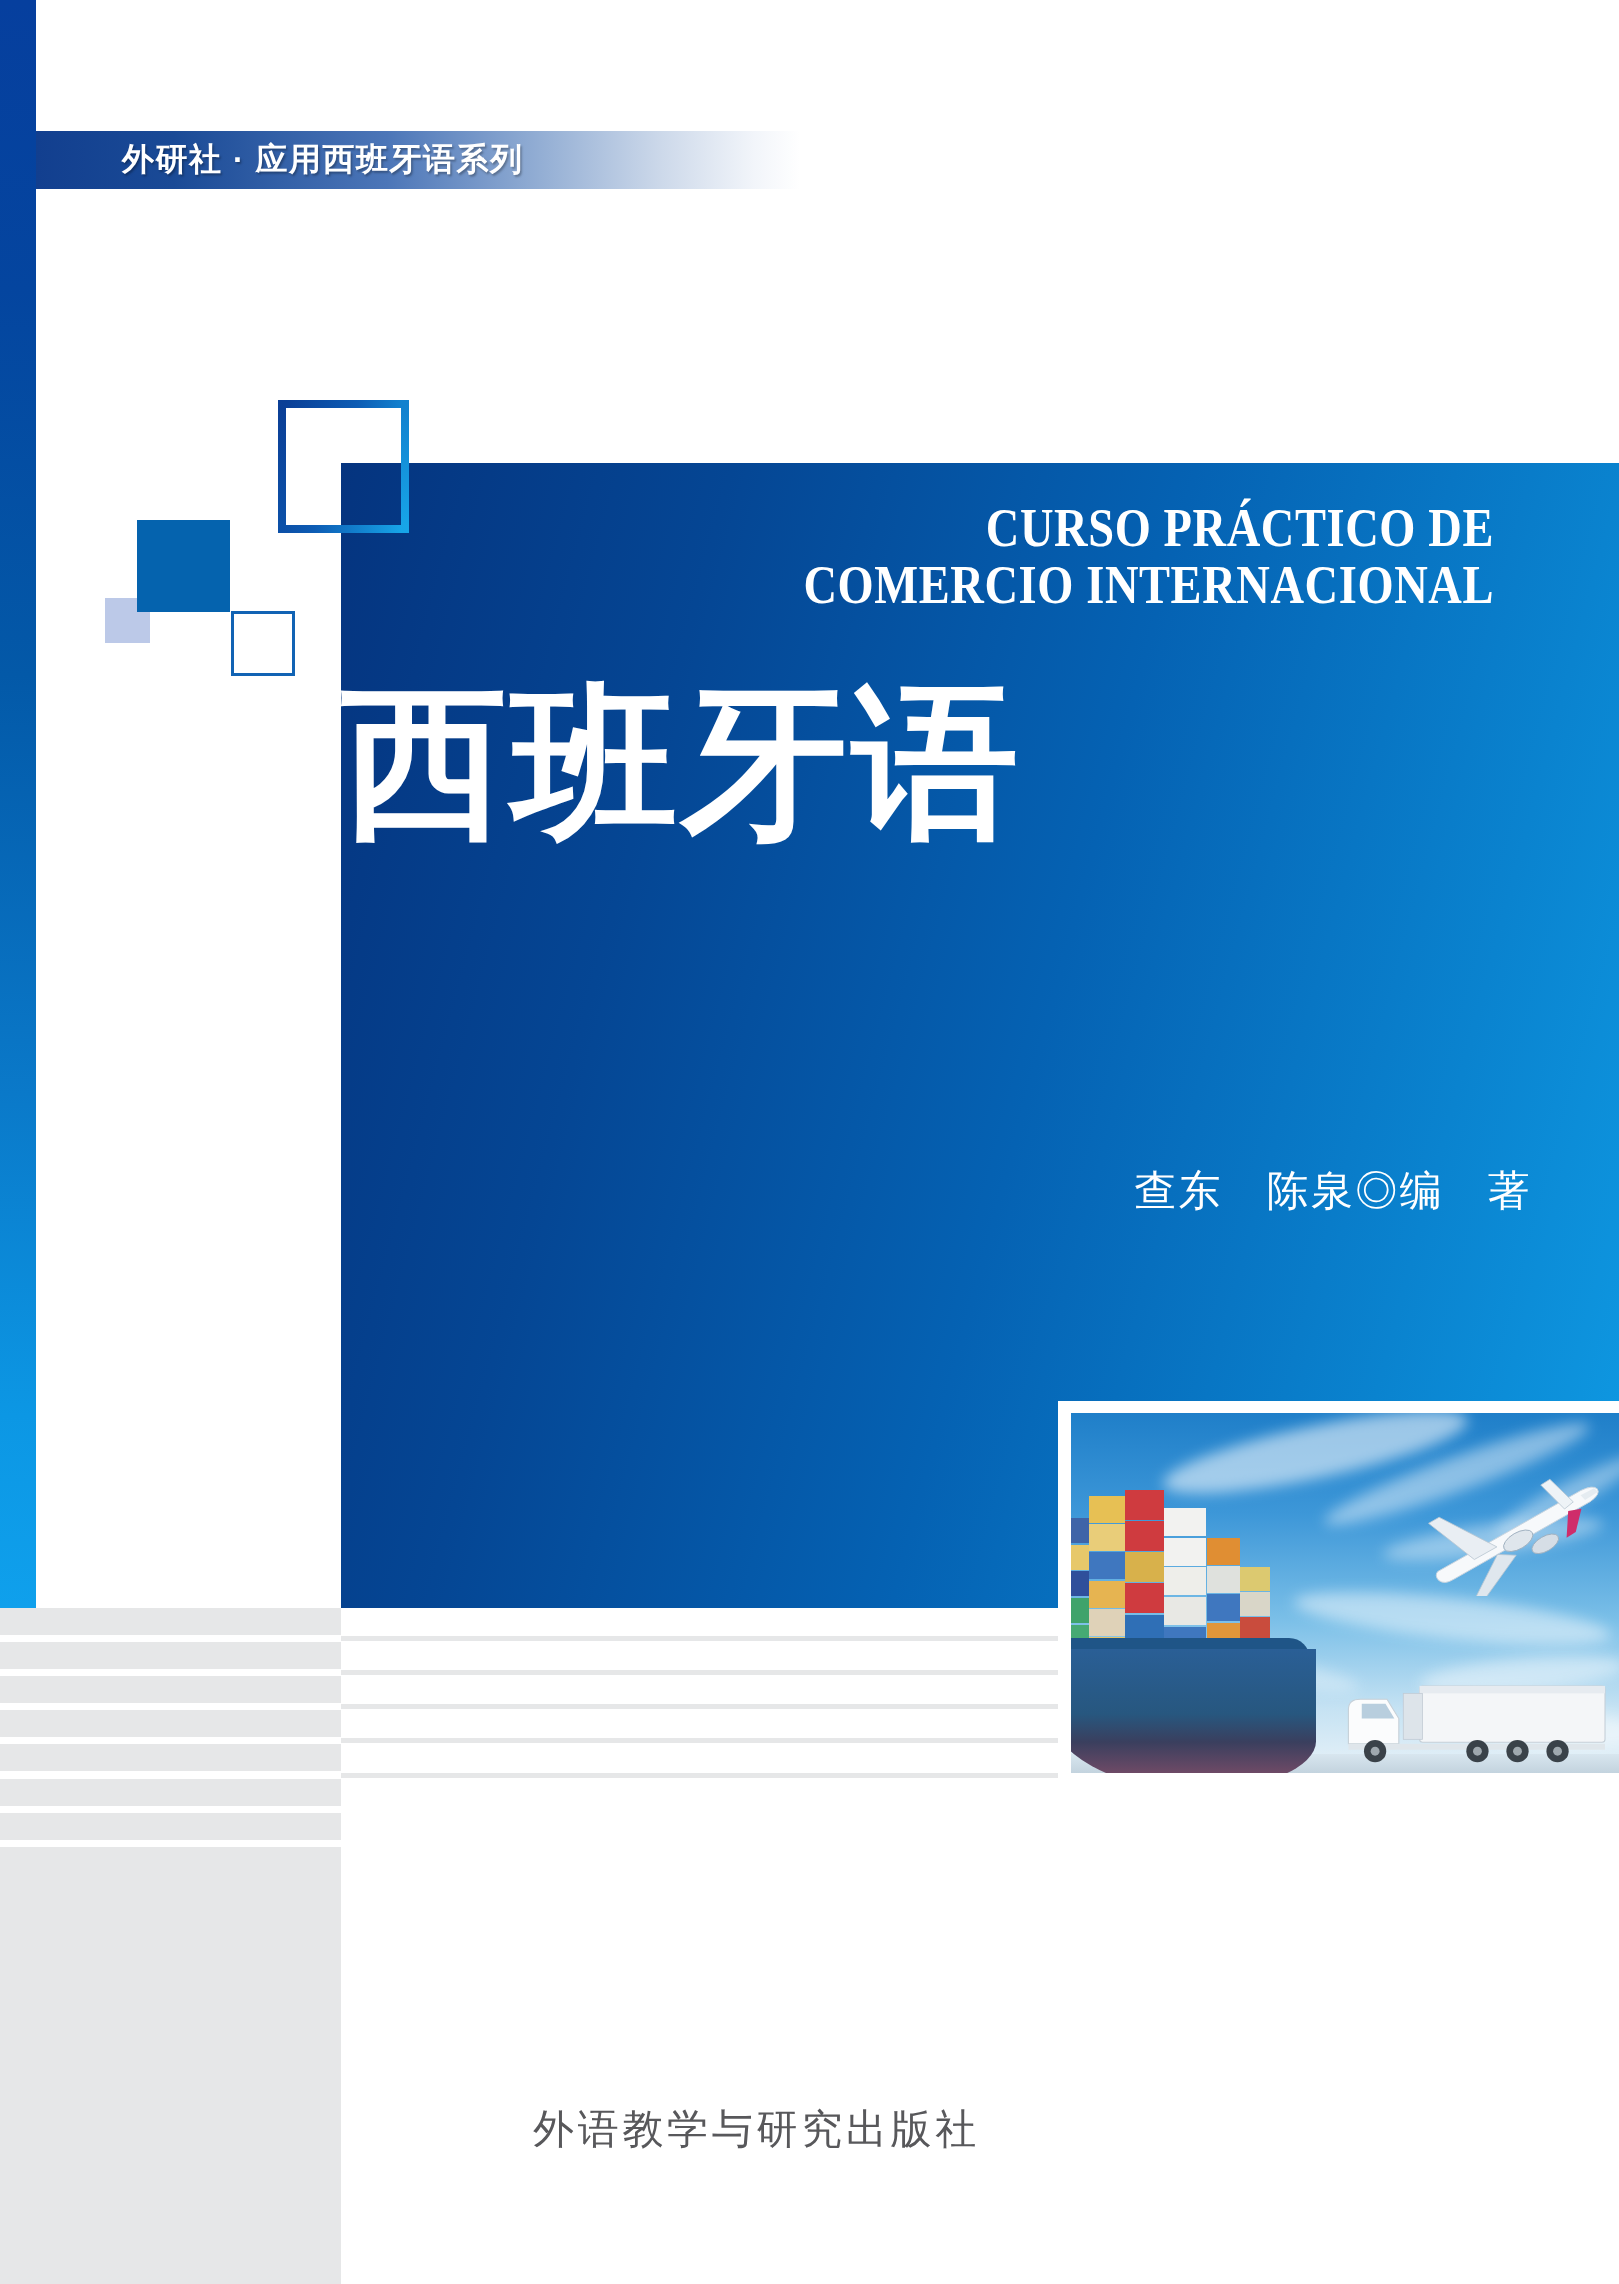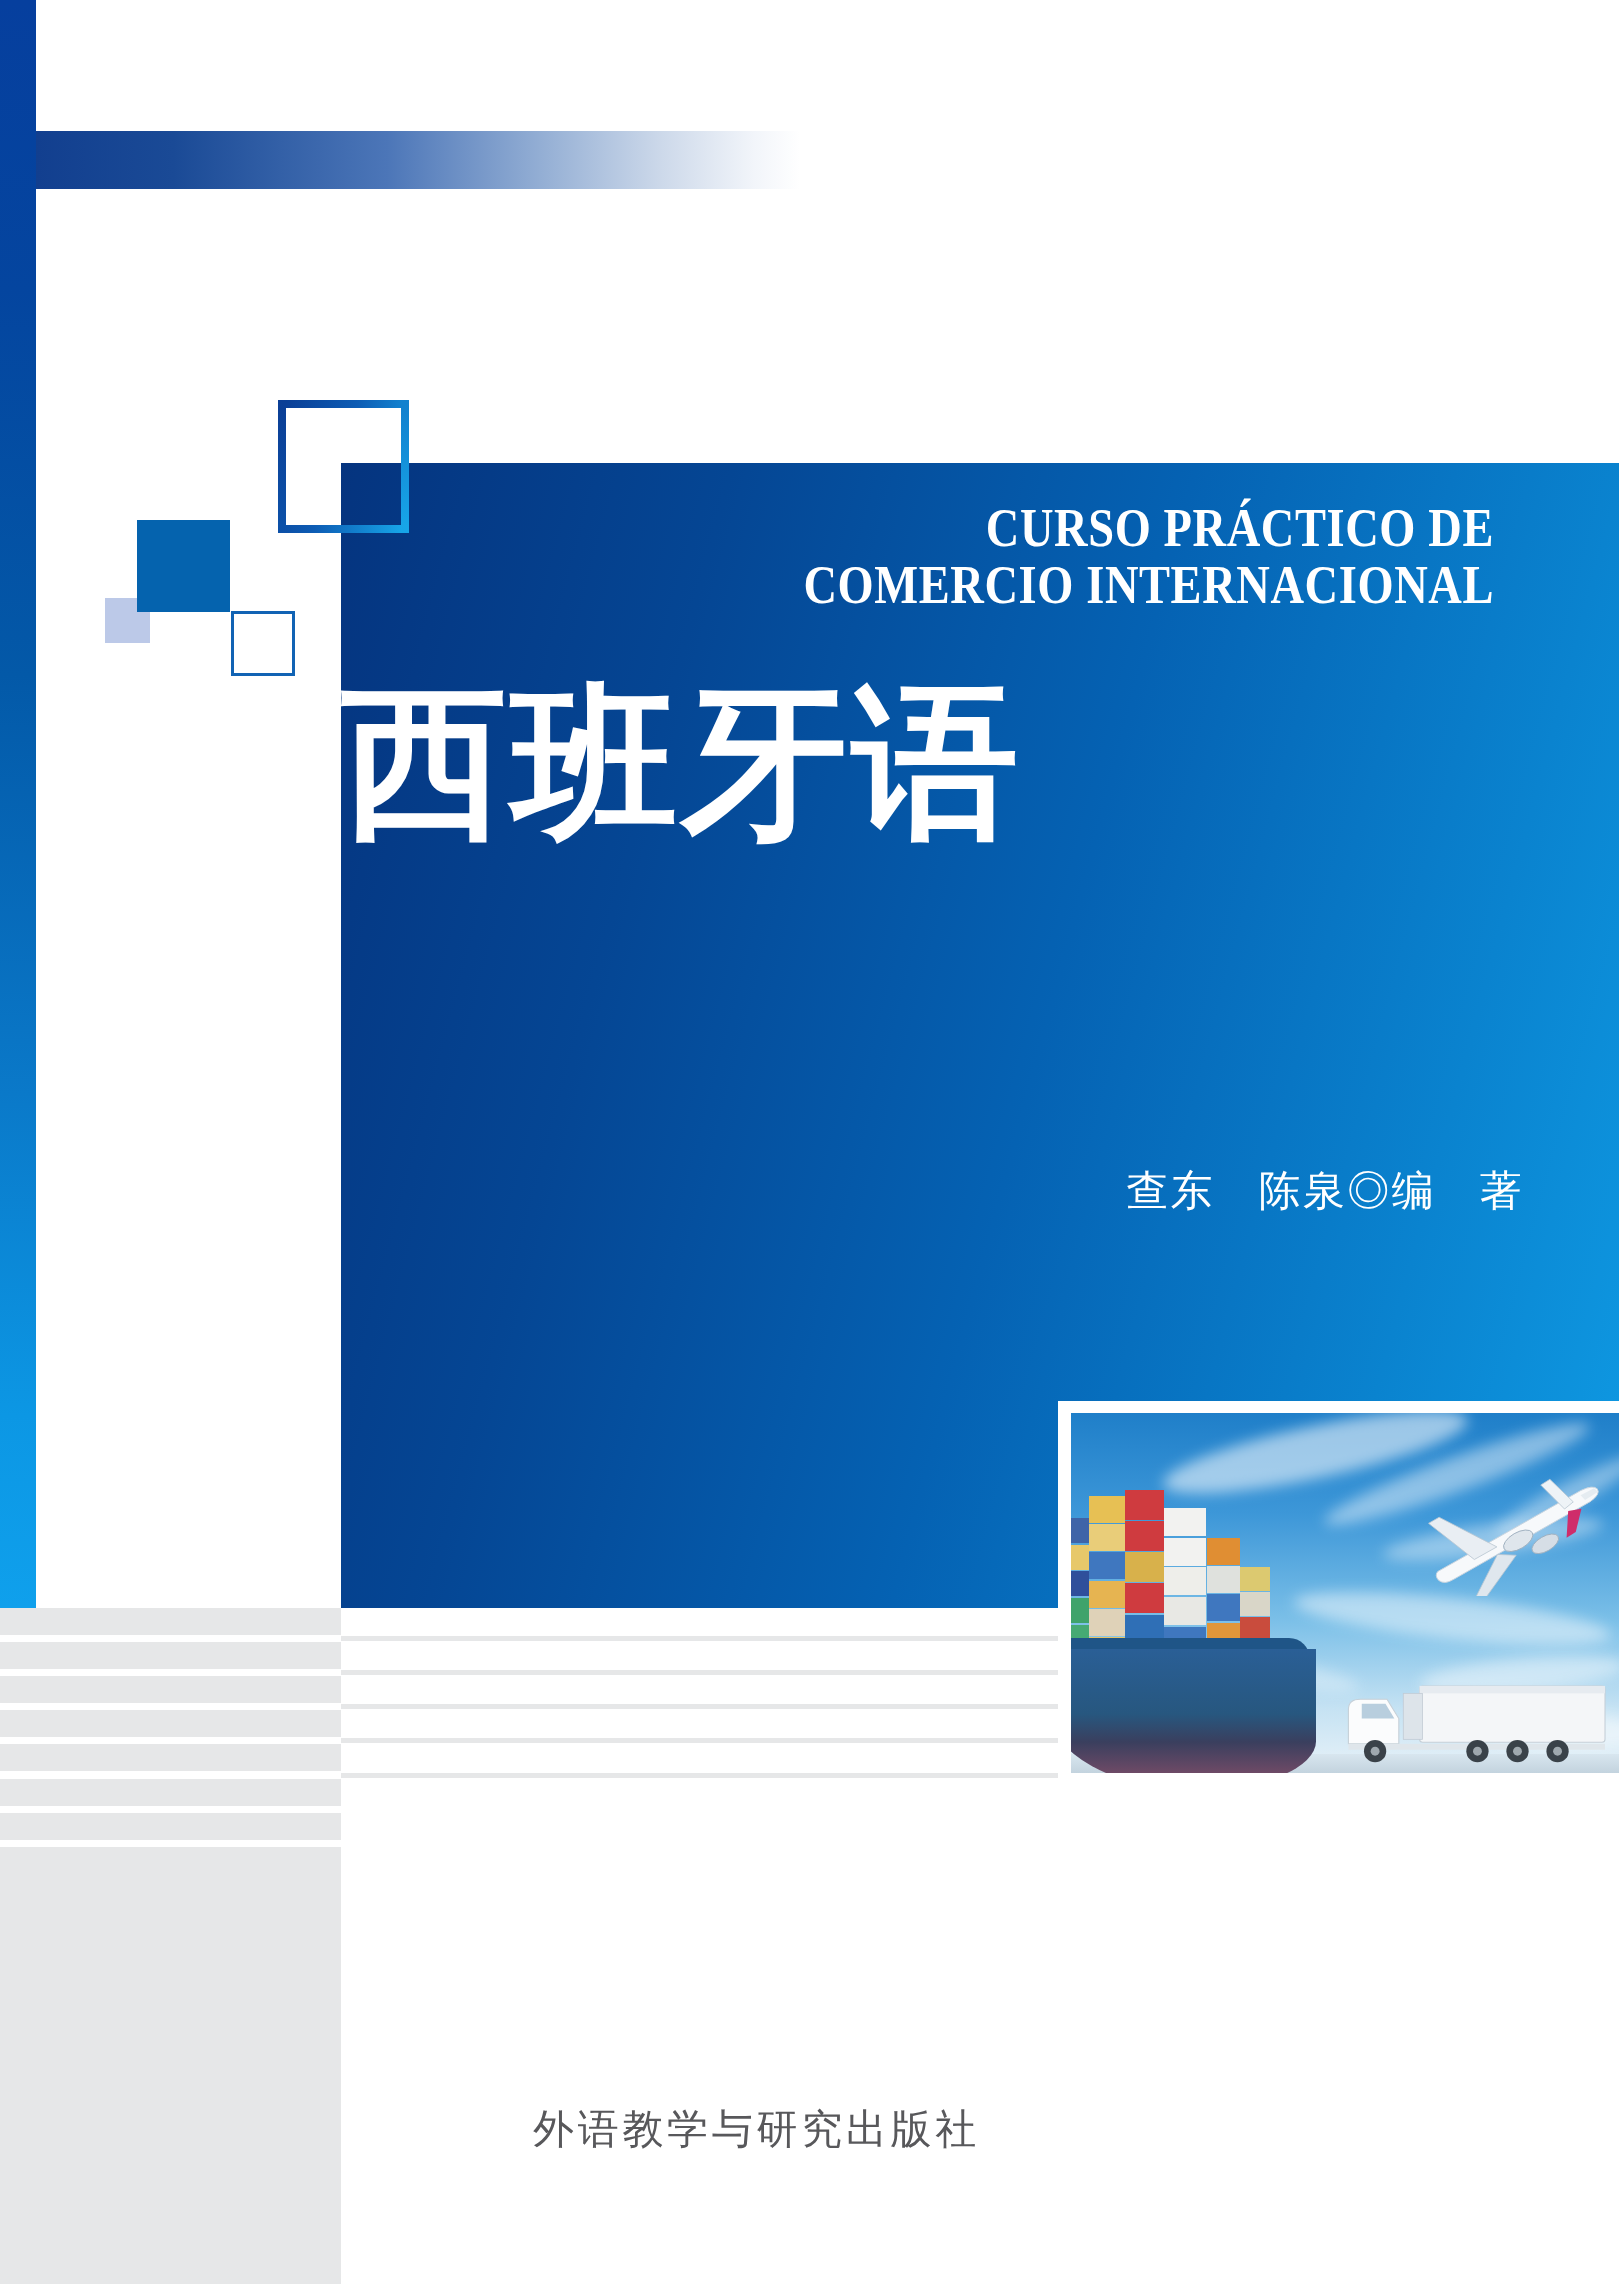--- a/index.html
+++ b/index.html
@@ -151,21 +151,21 @@
     font-weight: bold;
     font-size: 166px;
     line-height: 1.14;
     letter-spacing: 4.4px;
   }
   .cn-title span { display: block; white-space: nowrap; }
 
   
   .authors {
     position: absolute;
-    left: 4px;
+    left: 12px;
     top: 700px;
     width: 1179px;
     text-align: right;
     color: #ffffff;
     font-size: 42px;
     letter-spacing: 2.2px;
     white-space: nowrap;
   }
 
   
@@ -278,20 +278,21 @@
   }
 </style>
 </head>
 <body>
 
 <div id="cover">
 
   <div class="left-strip"></div>
 
   <div class="series-banner"></div>
+  <div class="series-banner-text">外研社 · 应用西班牙语系列</div>
 
   <div class="sq-lavender"></div>
   <div class="sq-filled-mid"></div>
   <div class="sq-outline-small"></div>
 
   <div class="main-panel">
 
     <div class="spanish-title">
       <span>CURSO PRÁCTICO DE</span>
       <span>COMERCIO INTERNACIONAL</span>

